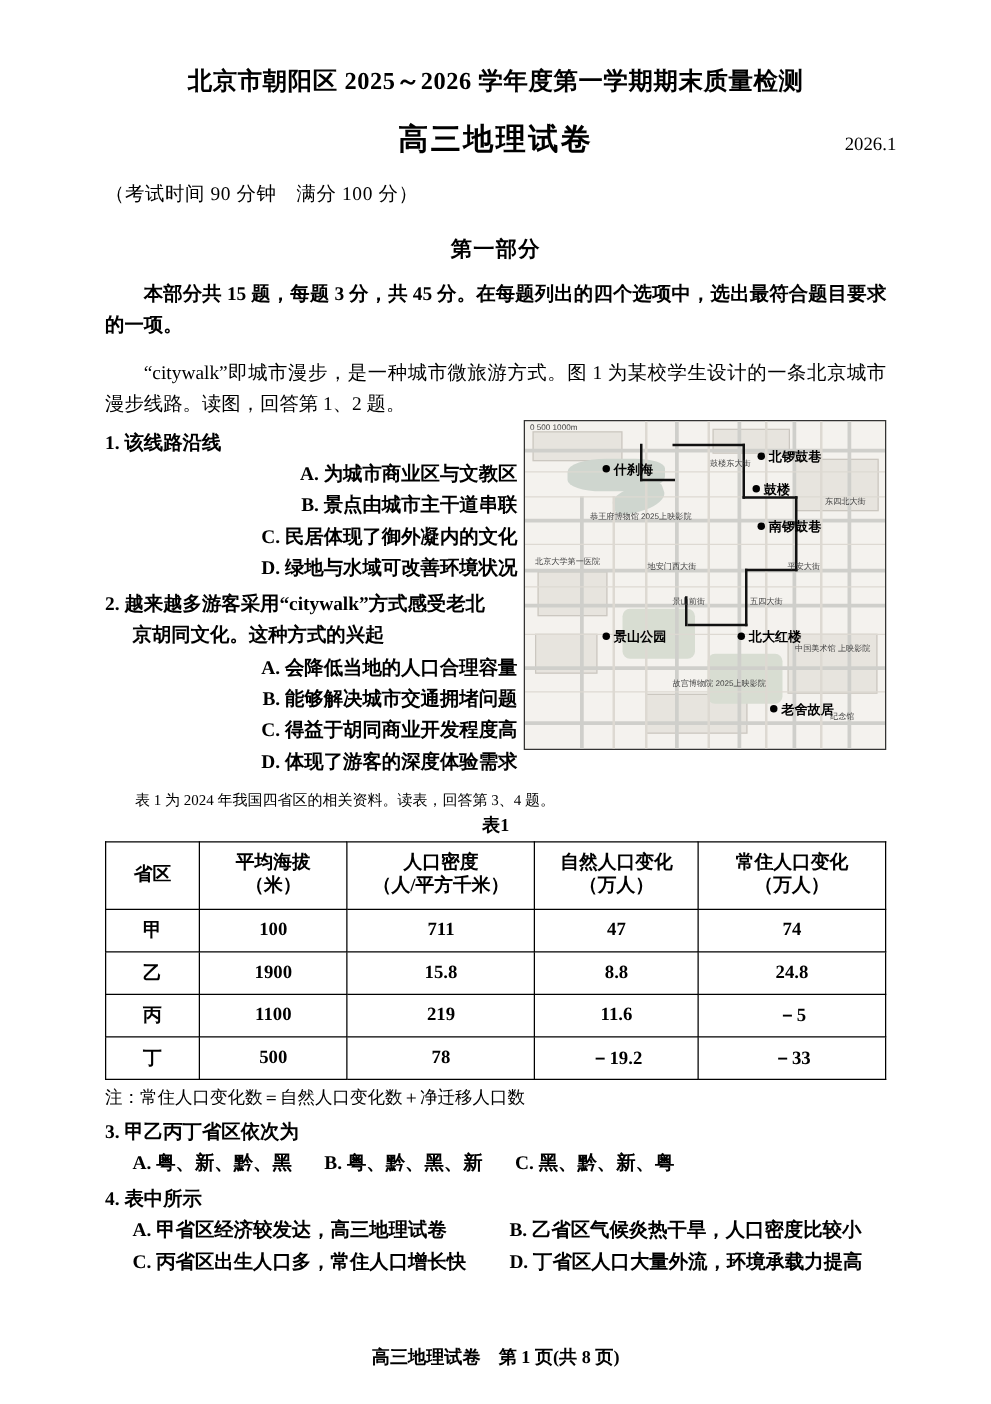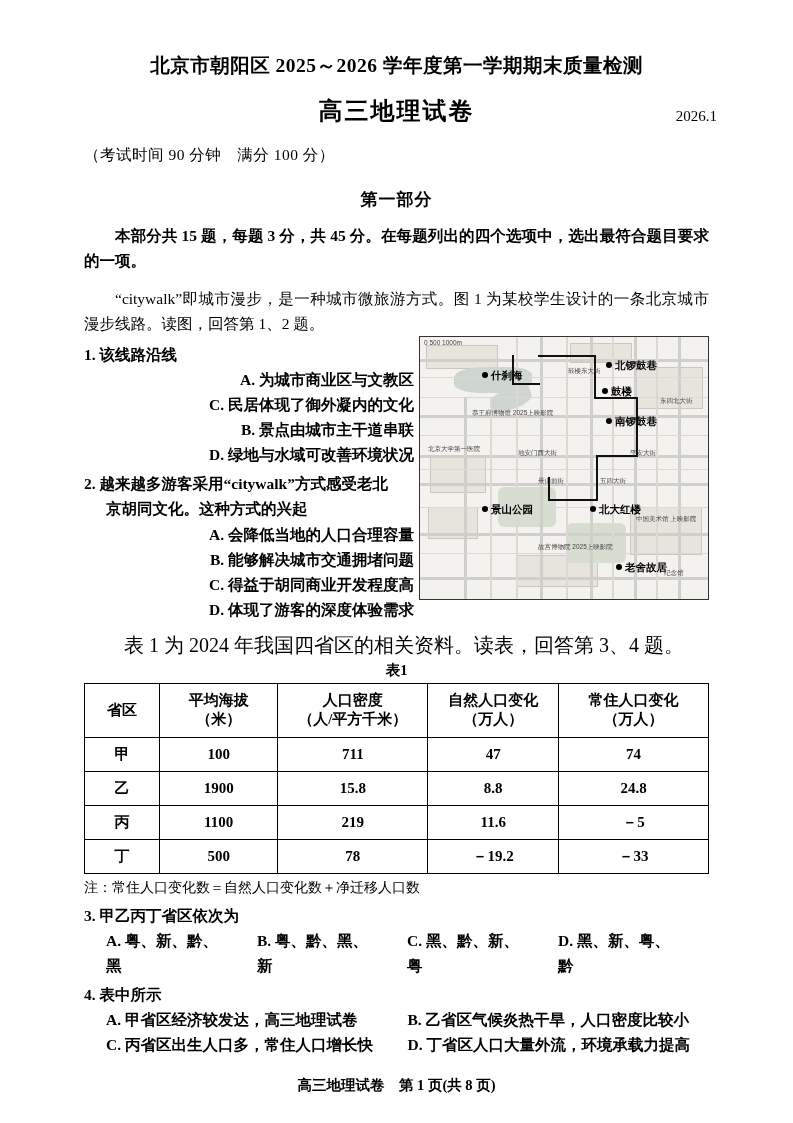--- a/index.html
+++ b/index.html
@@ -158,21 +158,21 @@
     white-space: nowrap;
     font-family: "Liberation Sans", sans-serif;
   }
   .map .tinybox {
     position: absolute;
     background: #e7e4de;
     border: 0.5px solid #cbc7c0;
   }
 
   .table-intro {
-    font-size: 20px;
+    font-size: 12px;
     margin-top: 10px;
     text-indent: 2em;
   }
   .table-label {
     text-align: center;
     font-size: 14.5px;
     font-weight: bold;
     margin-top: 2px;
   }
   table.data {
@@ -314,22 +314,22 @@
         </div>
       </div>
 
       <div class="left-col">
         <div class="qblock">
           <div class="q-line">
             <span>1.</span>
             <span>该线路沿线</span>
           </div>
           <div class="opt">A. 为城市商业区与文教区</div>
+          <div class="opt">B. 景点由城市主干道串联</div>
           <div class="opt">C. 民居体现了御外凝内的文化</div>
-          <div class="opt">B. 景点由城市主干道串联</div>
           <div class="opt">D. 绿地与水域可改善环境状况</div>
         </div>
 
         <div class="qblock" style="margin-top:4px;">
           <div class="q-line">
             <span>2.</span>
             <span>越来越多游客采用“citywalk”方式感受老北</span>
           </div>
           <div class="q-line" style="margin-left:22px;">京胡同文化。这种方式的兴起</div>
           <div class="opt">A. 会降低当地的人口合理容量</div>
@@ -389,21 +389,20 @@
 
     <div class="qblock" style="margin-top:6px;">
       <div class="q-line">
         <span>3.</span>
         <span>甲乙丙丁省区依次为</span>
       </div>
       <div class="ans-row">
         <div>A. 粤、新、黔、黑</div>
         <div>B. 粤、黔、黑、新</div>
         <div>C. 黑、黔、新、粤</div>
-        <div>D. 黑、新、粤、黔</div>
       </div>
     </div>
 
     <div class="qblock" style="margin-top:4px;">
       <div class="q-line">
         <span>4.</span>
         <span>表中所示</span>
       </div>
       <div class="ans-row2">
         <div>A. 甲省区经济较发达，高三地理试卷</div>

